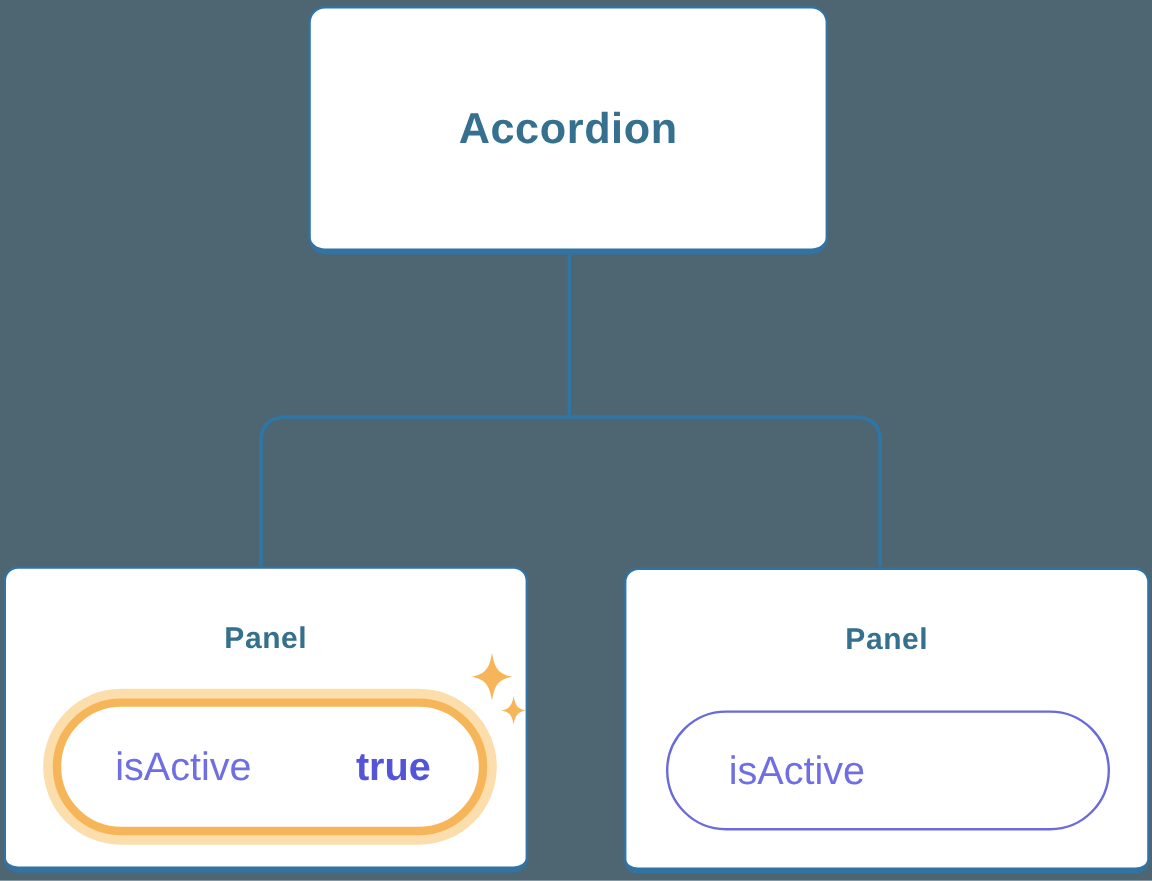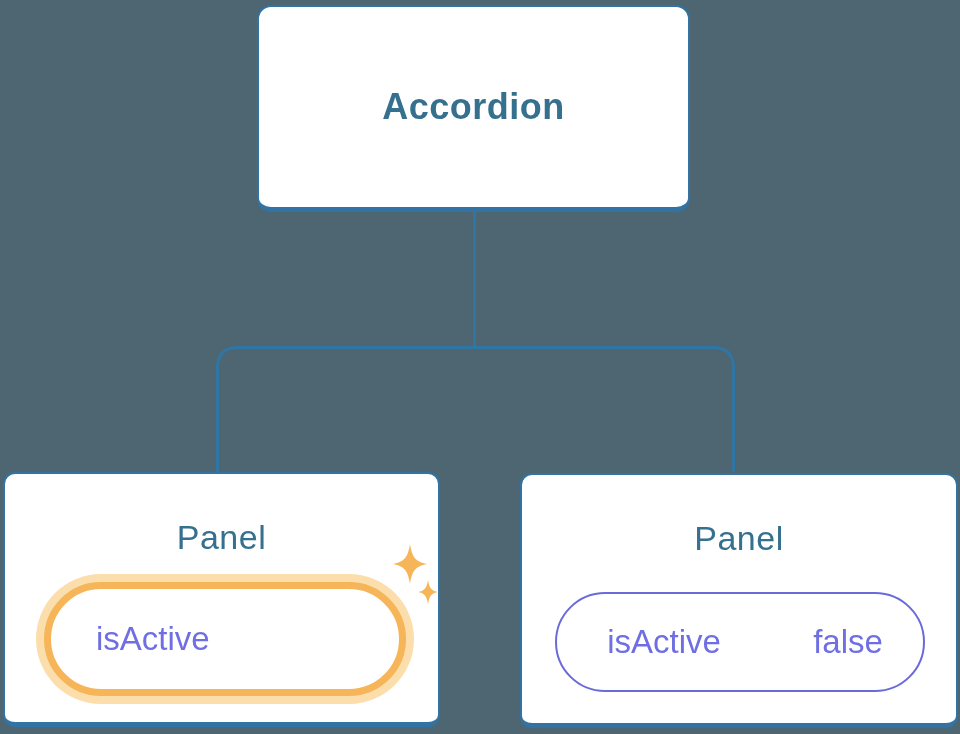--- a/index.html
+++ b/index.html
@@ -40,22 +40,22 @@
     color: var(--node-text, #35708e);
     letter-spacing: 0.5px;
   }
   .panel { border-radius: 12px; }
   .panel-left  { left: 3px;   top: 472px; width: 437px; height: 255px; }
   .panel-right { left: 520px; top: 473px; width: 438px; height: 255px; }
   .panel-title {
     position: absolute;
     top: 44px; left: 0; width: 100%;
     text-align: center;
-    font-size: 34px;
-    font-weight: 400;
+    font-size: 25px;
+    font-weight: 700;
     color: var(--node-text, #35708e);
     letter-spacing: 0.5px;
   }
   .pill {
     position: absolute;
     display: flex;
     align-items: center;
     background: var(--node-bg, #fff);
     border-radius: 999px;
     box-sizing: border-box;
@@ -102,29 +102,29 @@
 
   <div class="node root-node">
     <span class="node-label">Accordion</span>
   </div>
 
   <div class="node panel panel-left">
     <div class="panel-title">Panel</div>
     <div class="pill pill-active">
       <span class="pill-cell key">isActive</span>
       <span class="pill-divider"></span>
+      <span class="pill-cell val pill-val-bold">true</span>
     </div>
     <svg class="sparkles" viewBox="0 0 72 82">
       <path d="M35 18 C37.3 31.5 40.5 35.7 52 38 C40.5 40.3 37.3 44.5 35 58 C32.7 44.5 29.5 40.3 18 38 C29.5 35.7 32.7 31.5 35 18 Z"></path>
       <path d="M53 54 C54.4 62 56.3 64.6 63 66 C56.3 67.4 54.4 70 53 78 C51.6 70 49.7 67.4 43 66 C49.7 64.6 51.6 62 53 54 Z"></path>
     </svg>
   </div>
 
   <div class="node panel panel-right">
     <div class="panel-title">Panel</div>
     <div class="pill pill-inactive">
       <span class="pill-cell key">isActive</span>
       <span class="pill-divider"></span>
-      <span class="pill-cell val">false</span>
     </div>
   </div>
 
 </div>
 
 </body></html>

